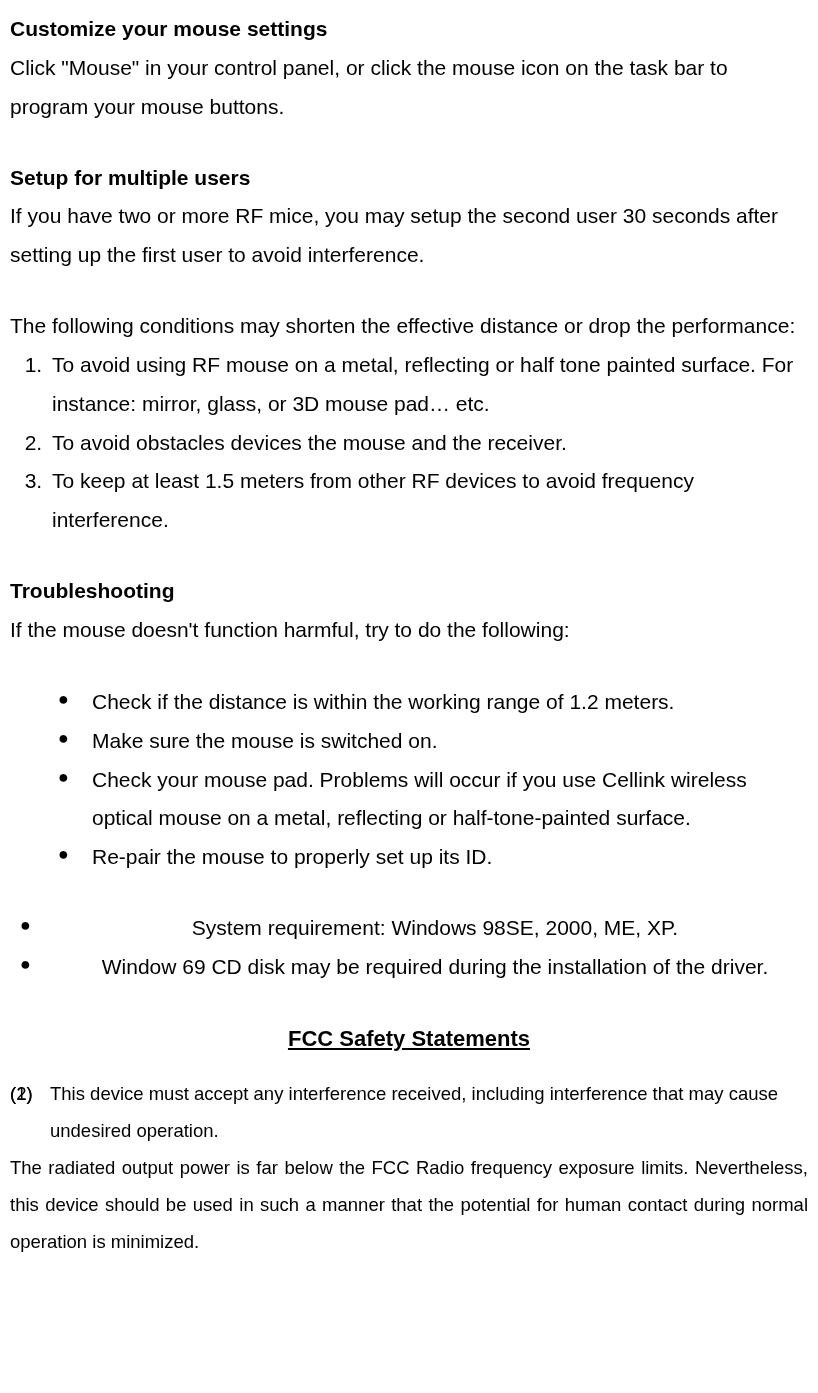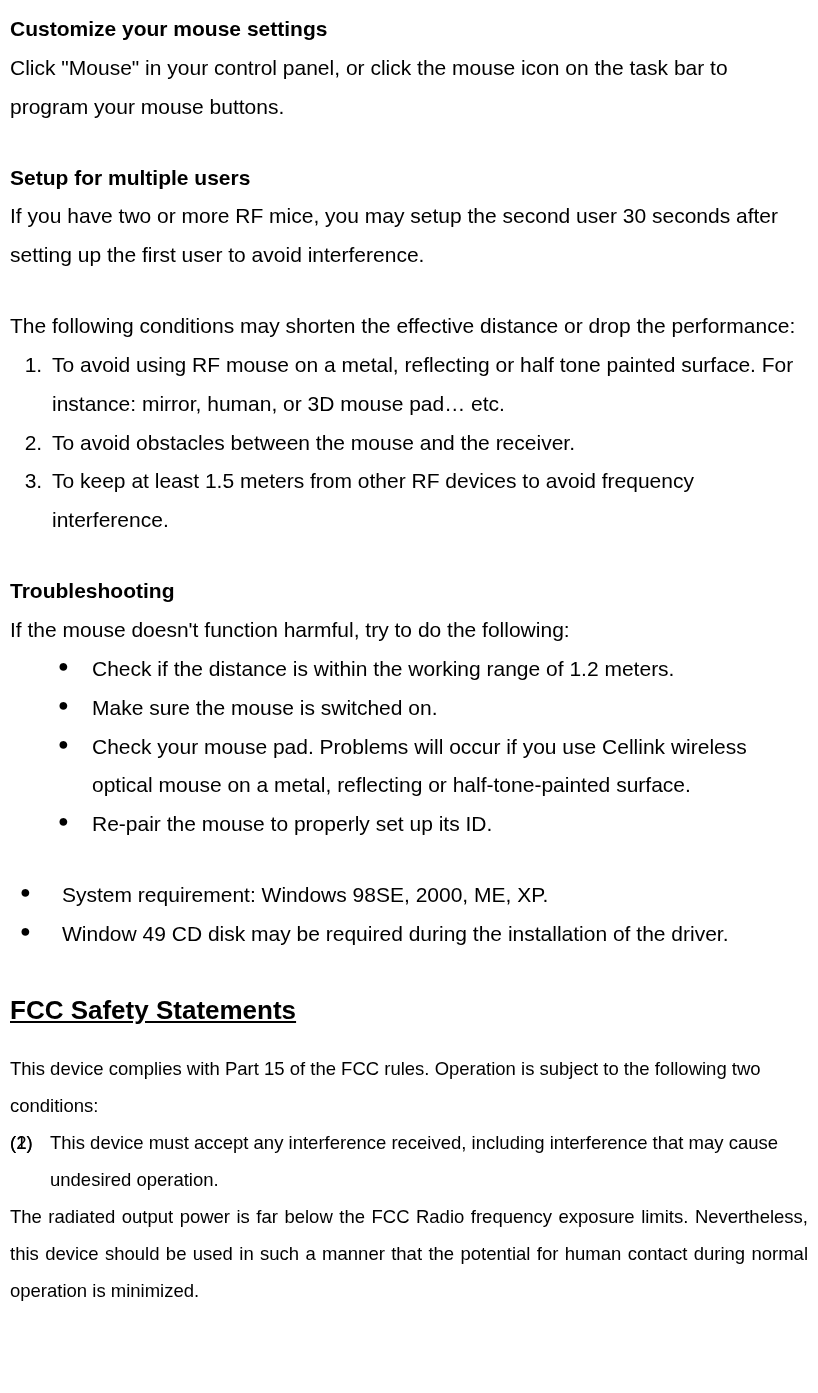--- a/index.html
+++ b/index.html
@@ -30,50 +30,53 @@
     .numbered-list {
       list-style-type: decimal;
       padding-left: 38px;
     }
     .numbered-list li {
       padding-left: 4px;
     }
     .bulleted-list {
       list-style: none;
       padding-left: 48px;
+      margin-top: 33px;
     }
     .bulleted-list li {
       position: relative;
       padding-left: 34px;
     }
     .bulleted-list li::before {
       content: "●";
       position: absolute;
       left: 0;
       font-size: 18px;
     }
     .bulleted-list-wide {
       list-style: none;
       padding-left: 10px;
+      text-align: center;
     }
     .bulleted-list-wide li {
       position: relative;
       padding-left: 42px;
     }
     .bulleted-list-wide li::before {
       content: "●";
       position: absolute;
       left: 0;
       font-size: 18px;
     }
     .fcc-heading {
       font-weight: bold;
-      font-size: 26px;
+      font-size: 22px;
       text-decoration: underline;
       margin-bottom: 16px;
+      text-align: center;
     }
     .fcc-body {
       font-size: 18.5px;
       line-height: 2.0;
     }
     .fcc-list {
       list-style: none;
       padding-left: 0;
     }
     .fcc-list li {
@@ -97,47 +100,46 @@
 </div>
 
 <div class="section">
   <div class="section-heading">Setup for multiple users</div>
   <div class="section-body">If you have two or more RF mice, you may setup the second user 30 seconds after setting up the first user to avoid interference.</div>
 </div>
 
 <div class="section">
   <div class="section-body">The following conditions may shorten the effective distance or drop the performance:</div>
   <ol class="numbered-list">
-    <li>To avoid using RF mouse on a metal, reflecting or half tone painted surface. For instance: mirror, human, or 3D mouse pad… etc.</li>
-    <li>To avoid obstacles between the mouse and the receiver.</li>
+    <li>To avoid using RF mouse on a metal, reflecting or half tone painted surface. For instance: mirror, glass, or 3D mouse pad… etc.</li>
+    <li>To avoid obstacles devices the mouse and the receiver.</li>
     <li>To keep at least 1.5 meters from other RF devices to avoid frequency interference.</li>
   </ol>
 </div>
 
 <div class="section">
   <div class="section-heading">Troubleshooting</div>
   <div class="section-body">If the mouse doesn't function harmful, try to do the following:</div>
   <ul class="bulleted-list">
     <li>Check if the distance is within the working range of 1.2 meters.</li>
     <li>Make sure the mouse is switched on.</li>
     <li>Check your mouse pad. Problems will occur if you use Cellink wireless optical mouse on a metal, reflecting or half-tone-painted surface.</li>
     <li>Re-pair the mouse to properly set up its ID.</li>
   </ul>
 </div>
 
 <div class="section">
   <ul class="bulleted-list-wide">
     <li>System requirement: Windows 98SE, 2000, ME, XP.</li>
-    <li>Window 49 CD disk may be required during the installation of the driver.</li>
+    <li>Window 69 CD disk may be required during the installation of the driver.</li>
   </ul>
 </div>
 
 <div class="section">
   <div class="fcc-heading">FCC Safety Statements</div>
   <div class="fcc-body">
-    <div>This device complies with Part 15 of the FCC rules. Operation is subject to the following two conditions:</div>
     <ul class="fcc-list">
       <li><span class="num">(1)</span></li>
       <li><span class="num">(2)</span><span>This device must accept any interference received, including interference that may cause undesired operation.</span></li>
     </ul>
     <div class="justify">The radiated output power is far below the FCC Radio frequency exposure limits. Nevertheless, this device should be used in such a manner that the potential for human contact during normal operation is minimized.</div>
   </div>
 </div>
 
 </body></html>

